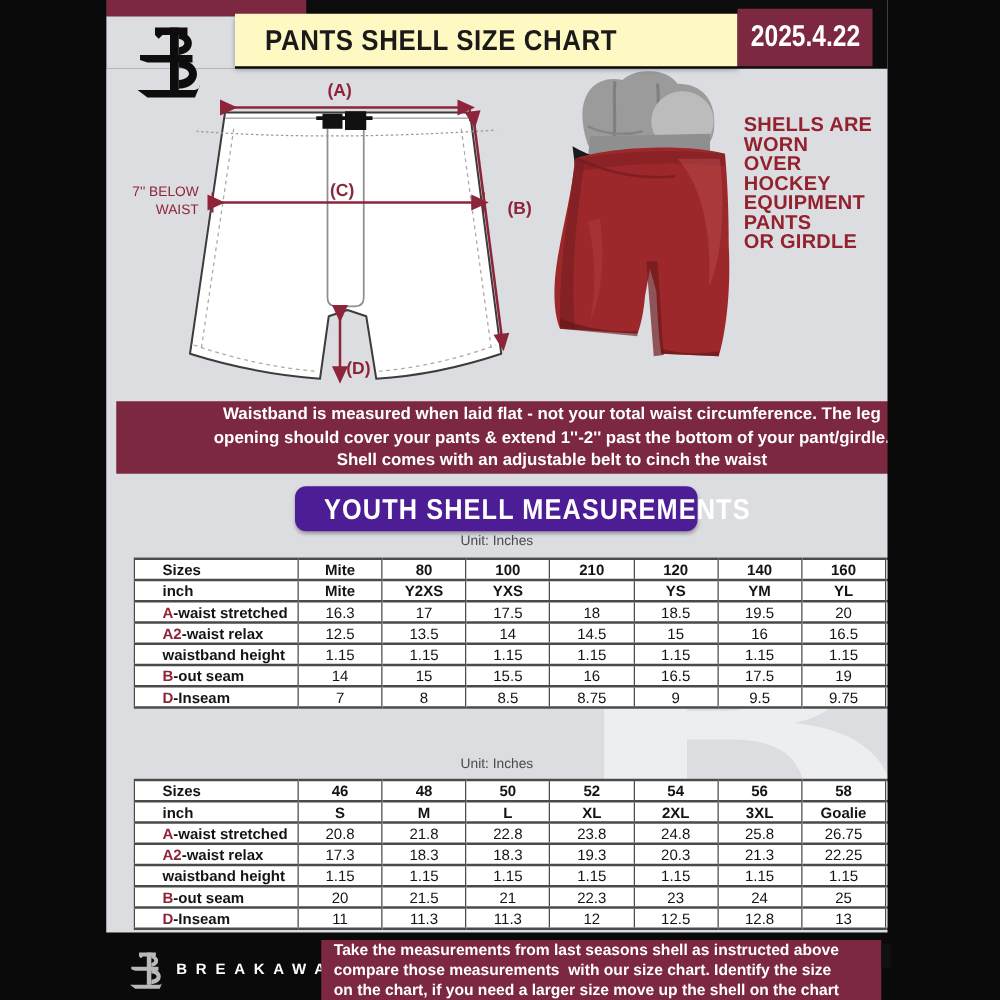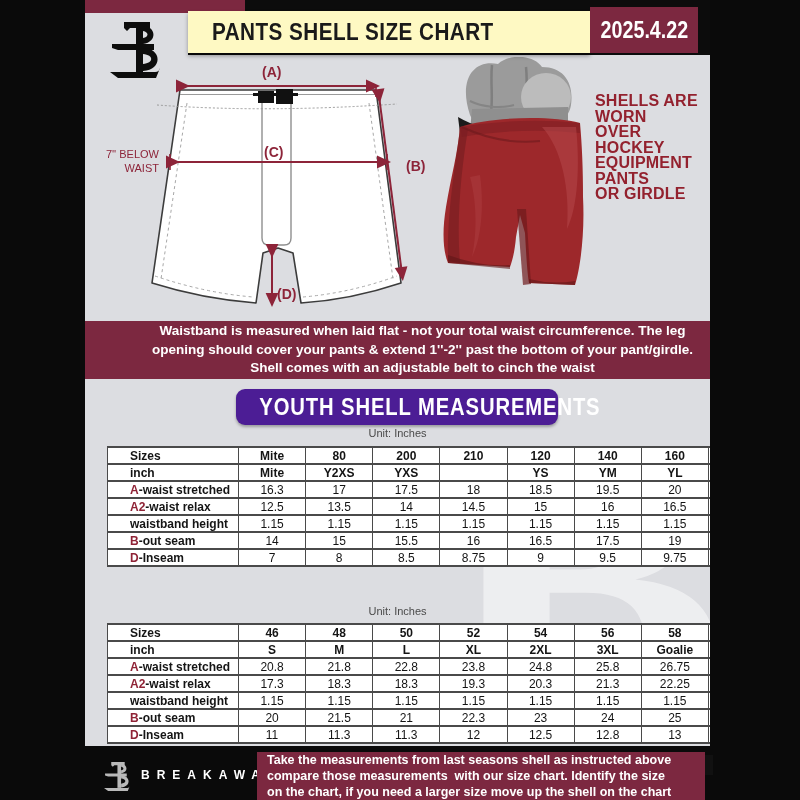--- a/index.html
+++ b/index.html
@@ -31,21 +31,21 @@
   .mlabel{z-index:3;font-size:14px;font-weight:bold;color:#8d2439;white-space:nowrap;}
   .waist-note{left:97px;top:147px;width:62px;z-index:3;font-size:11px;font-weight:normal;
               color:#8d2439;text-align:right;line-height:14px;}
 
   
   .pants{left:430px;top:57px;width:280px;height:265px;z-index:2;}
   .pants-note{left:595px;top:93px;width:118px;z-index:3;font-size:16px;font-weight:bold;
               color:#93212e;line-height:15.5px;letter-spacing:.2px;}
 
   
-  .band{left:74px;top:321px;width:625px;height:58px;background:#7c2840;z-index:2;
+  .band{left:93px;top:321px;width:625px;height:58px;background:#7c2840;z-index:2;
         display:flex;flex-direction:column;align-items:center;justify-content:center;padding-left:36px;}
   .band-line{color:#fff;font-size:13.5px;font-weight:600;line-height:18.5px;white-space:nowrap;}
 
   
   .banner{width:322px;height:36px;background:#4c1d95;border-radius:9px;z-index:2;
           display:flex;align-items:center;justify-content:flex-start;box-shadow:0 2px 3px rgba(0,0,0,.3);}
   .banner-text{color:#fff;font-size:23px;font-weight:bold;letter-spacing:1px;
                transform:scaleX(.88);white-space:nowrap;}
   .unit{width:625px;left:85px;text-align:center;z-index:2;font-size:11px;color:#4a4a4a;}
 
@@ -179,21 +179,21 @@
   <div class="abs unit" style="top:427px;">Unit: Inches</div>
   <table class="abs size-table" style="top:446px;">
     <colgroup>
         <col class="col-label">
       </colgroup>
     <tbody>
         <tr>
           <td class="label-cell">Sizes</td>
           <td class="bold">Mite</td>
           <td class="bold">80</td>
-          <td class="bold">200</td>
+          <td class="bold">100</td>
           <td class="bold">210</td>
           <td class="bold">120</td>
           <td class="bold">140</td>
           <td class="bold">160</td>
           <td class="bold">180</td>
         </tr>
         <tr>
           <td class="label-cell">inch</td>
           <td class="bold">Mite</td>
           <td class="bold">Y2XS</td>

